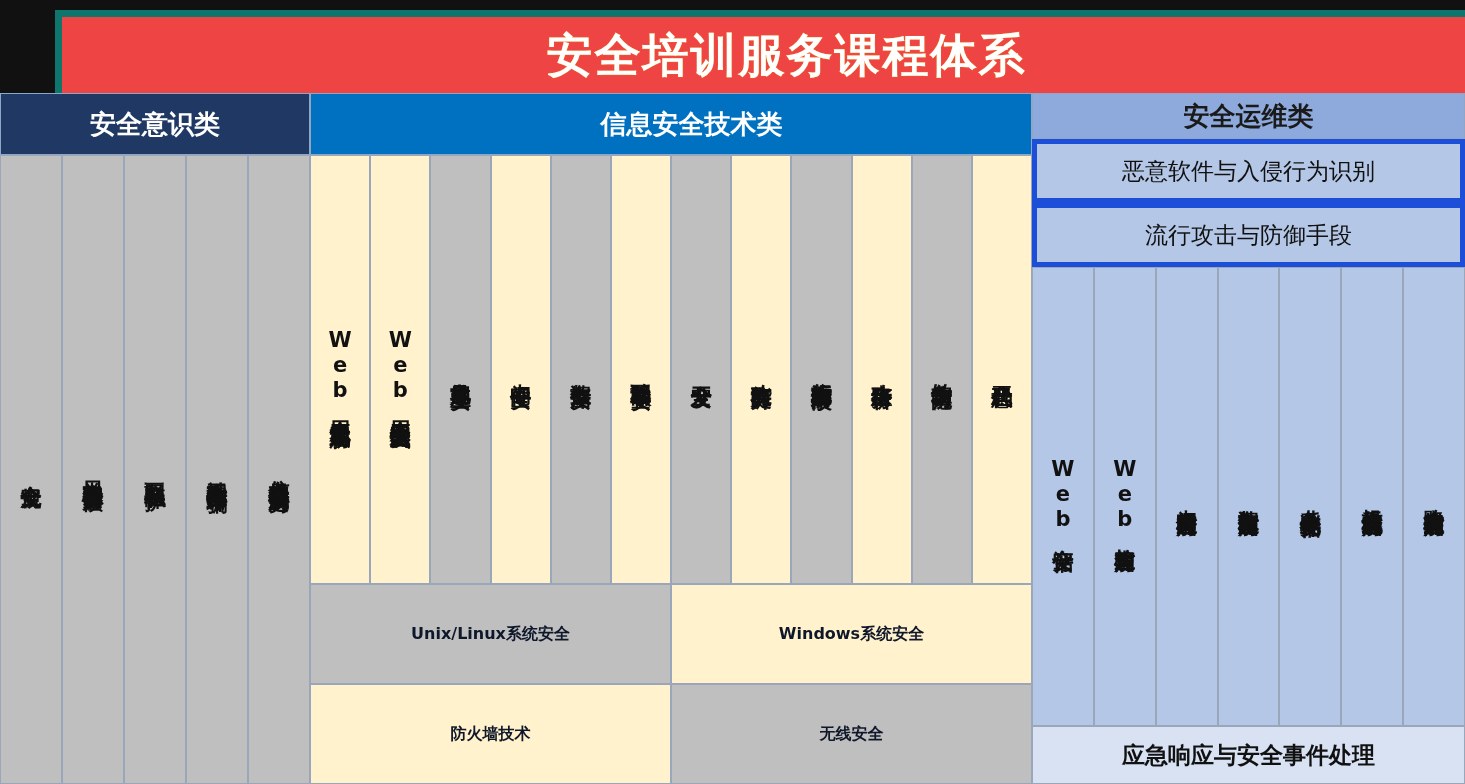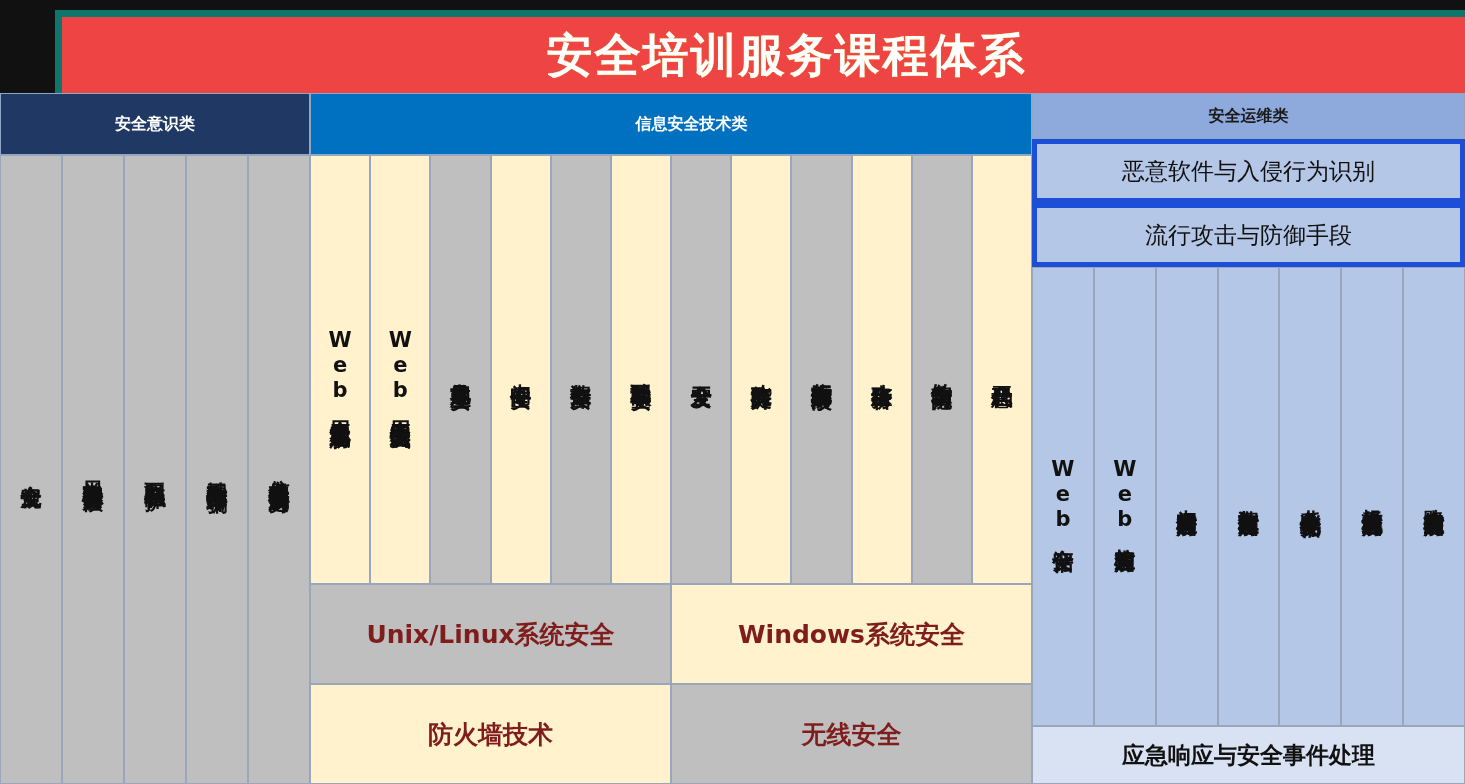--- a/index.html
+++ b/index.html
@@ -23,42 +23,42 @@
     text-shadow:0 0 1px #e0a000;
   }
   
   .band{
     position:absolute;left:0;top:93px;width:1465px;height:691px;
     display:flex;
   }
   .col{position:relative;display:flex;flex-direction:column;}
   .col-head{
     display:flex;align-items:center;justify-content:center;
-    font-size:16px;font-weight:bold;color:#ffffff;
+    font-size:26px;font-weight:bold;color:#ffffff;
     border:1px solid #8fa6c4;box-sizing:border-box;
   }
   .head-awareness{background:#1F3864;}
   .head-tech{background:#0070C0;padding-left:41px;}
   .head-ops{background:#8EA9DB;color:#1a1a1a;}
 
   .col-body{flex:1;display:flex;box-sizing:border-box;}
 
   
   .vcell{
     writing-mode:vertical-rl;
     text-orientation:upright;
     display:flex;align-items:center;justify-content:center;
     font-size:21px;font-weight:bold;color:#111;
     border:1px solid #9aa7bb;box-sizing:border-box;
     letter-spacing:1px;line-height:1.05;
     padding:6px 0;
   }
   .hcell{
     display:flex;align-items:center;justify-content:center;
-    font-size:25px;font-weight:bold;color:#7f1d1d;
+    font-size:16px;font-weight:bold;color:#0f172a;
     border:1px solid #9aa7bb;box-sizing:border-box;
     text-align:center;
   }
   .gray{background:#BFBFBF;}
   .cream{background:#FFF2CC;}
   .blue{background:#B4C7E7;}
 
   
   .c1{width:310px;}
   .c1 .col-head{height:62px;}

